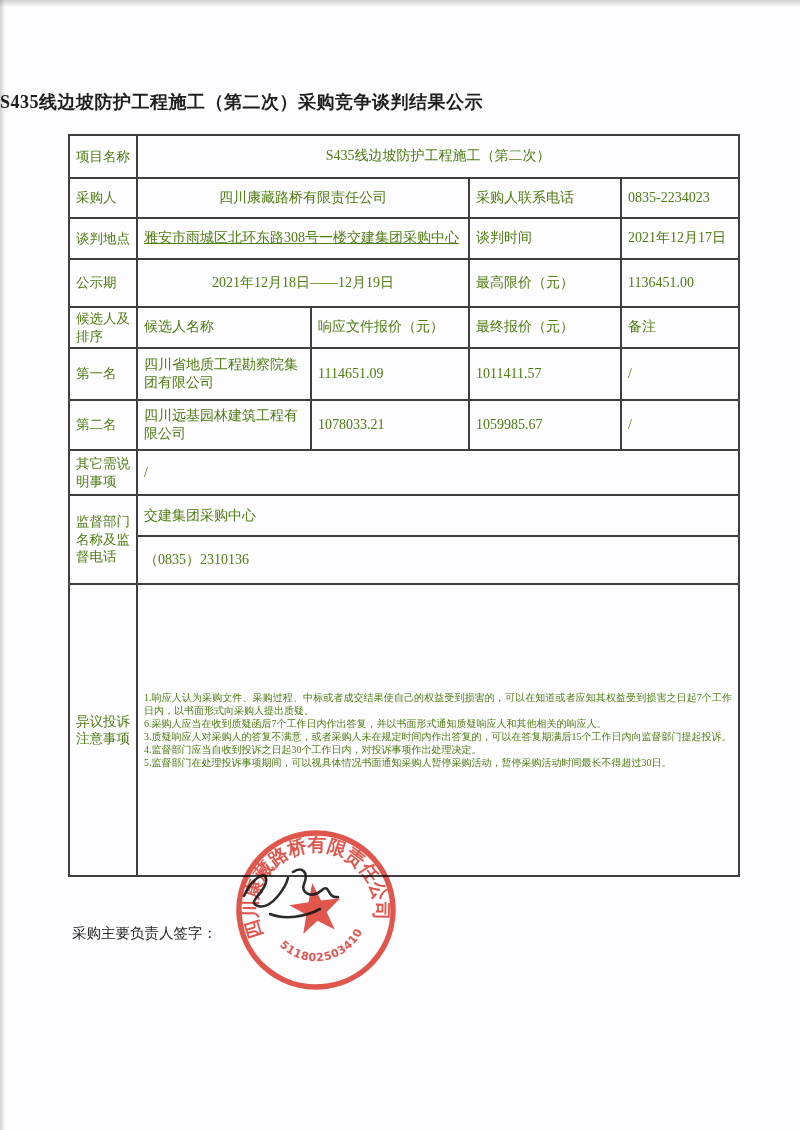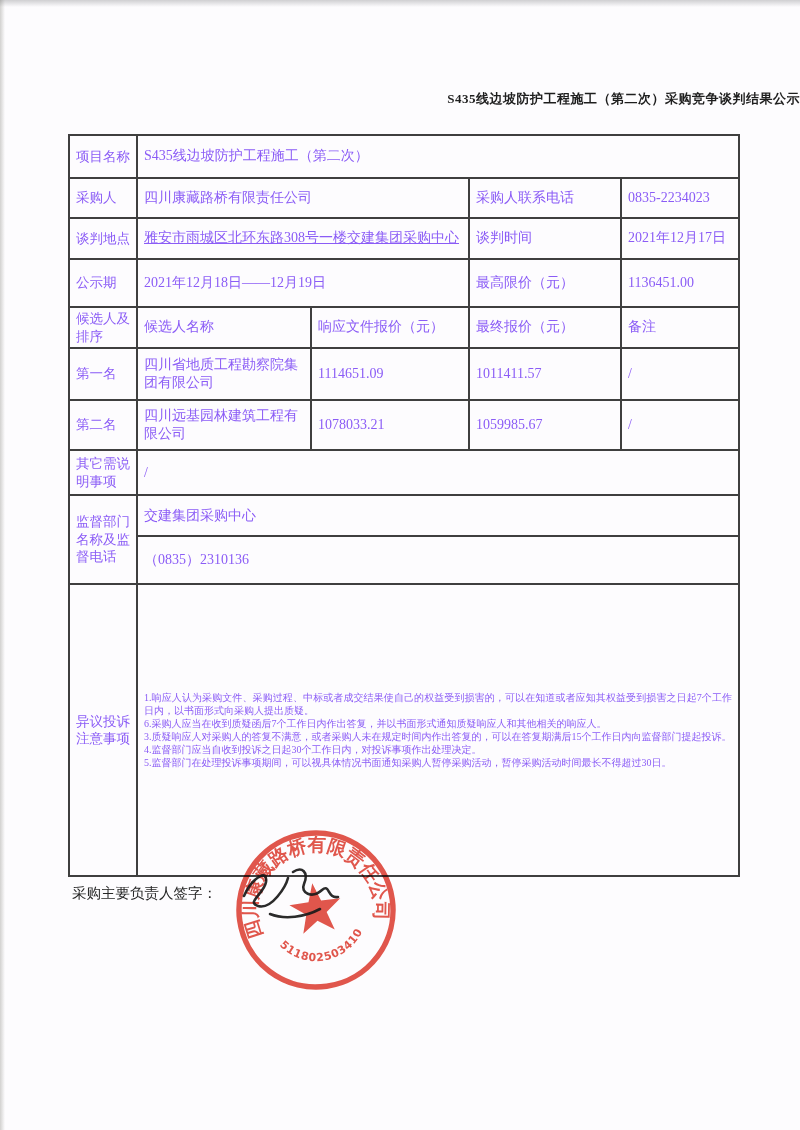--- a/index.html
+++ b/index.html
@@ -10,50 +10,50 @@
     color:#262626;
   }
   
   .edge-top{position:absolute;left:0;top:0;width:100%;height:7px;
     background:linear-gradient(to bottom,rgba(90,90,95,.28),rgba(90,90,95,0));}
   .edge-left{position:absolute;left:0;top:0;width:5px;height:100%;
     background:linear-gradient(to right,rgba(110,110,100,.30),rgba(110,110,100,0));}
 
   .doc-title{
     position:absolute;left:0;top:90px;width:100%;
-    text-align:right;font-size:13px;font-weight:bold;color:#1e1e1e;
+    text-align:left;font-size:18px;font-weight:bold;color:#1e1e1e;
     letter-spacing:.5px;margin:0;
   }
 
   table.result{
     position:absolute;left:68px;top:134px;width:670px;
     border-collapse:collapse;table-layout:fixed;
-    font-size:14px;color:#8b5cf6;
+    font-size:14px;color:#4d7c0f;
   }
   table.result td{
     border:2px solid #3f3f3f;
     vertical-align:middle;
     padding:2px 6px;
     line-height:1.3;
     overflow:hidden;
   }
   td.lbl{font-size:13.5px;padding:2px 2px 2px 6px;line-height:1.32;}
   td.lbl-center{padding:2px 1px;}
-  td.val-left{text-align:left;padding-left:8px;}
+  td.val-left{text-align:center;padding-left:8px;}
   td.center{text-align:left;}
   td.name-cell{padding:2px 20px 2px 8px;line-height:1.35;}
   td.addr-cell{padding:2px 16px 2px 8px;line-height:1.35;text-decoration:underline;}
   td.notice-cell{
     padding:6px 10px 6px 9px;text-align:justify;line-height:1.58;
     vertical-align:middle;font-size:10px;
   }
   td.notice-cell p{margin:0;}
 
   .sign-label{
-    position:absolute;left:72px;top:884px;font-size:14.5px;color:#262626;
+    position:absolute;left:72px;top:924px;font-size:14.5px;color:#262626;
   }
   .seal-svg{
     position:absolute;left:231px;top:825px;width:170px;height:170px;
     transform:rotate(-8deg);opacity:.85;mix-blend-mode:multiply;
   }
   .seal-company-text{font-size:18.5px;font-weight:bold;
     font-family:"Liberation Serif","DejaVu Serif",serif;letter-spacing:0px;}
   .seal-number-text{font-size:11px;font-weight:bold;
     font-family:"DejaVu Sans",sans-serif;letter-spacing:.6px;}
   .signature-svg{

